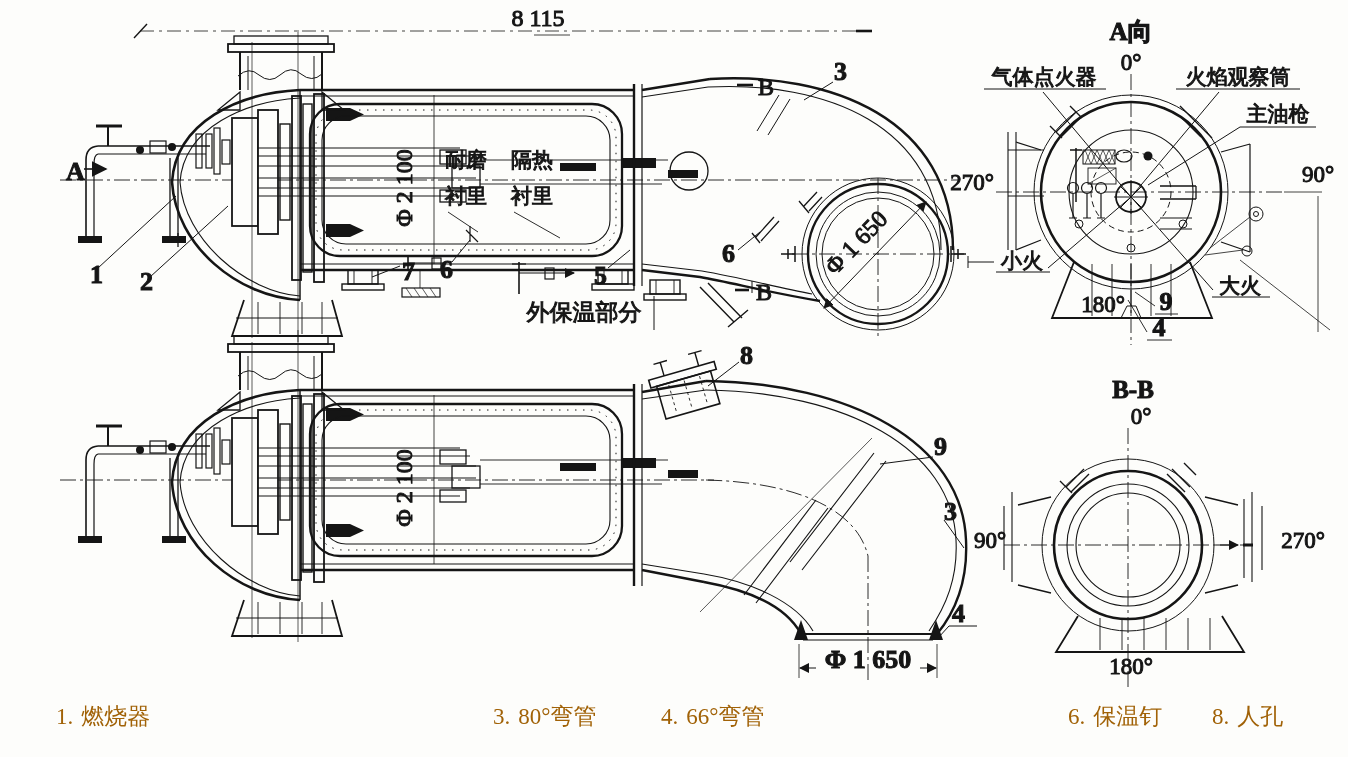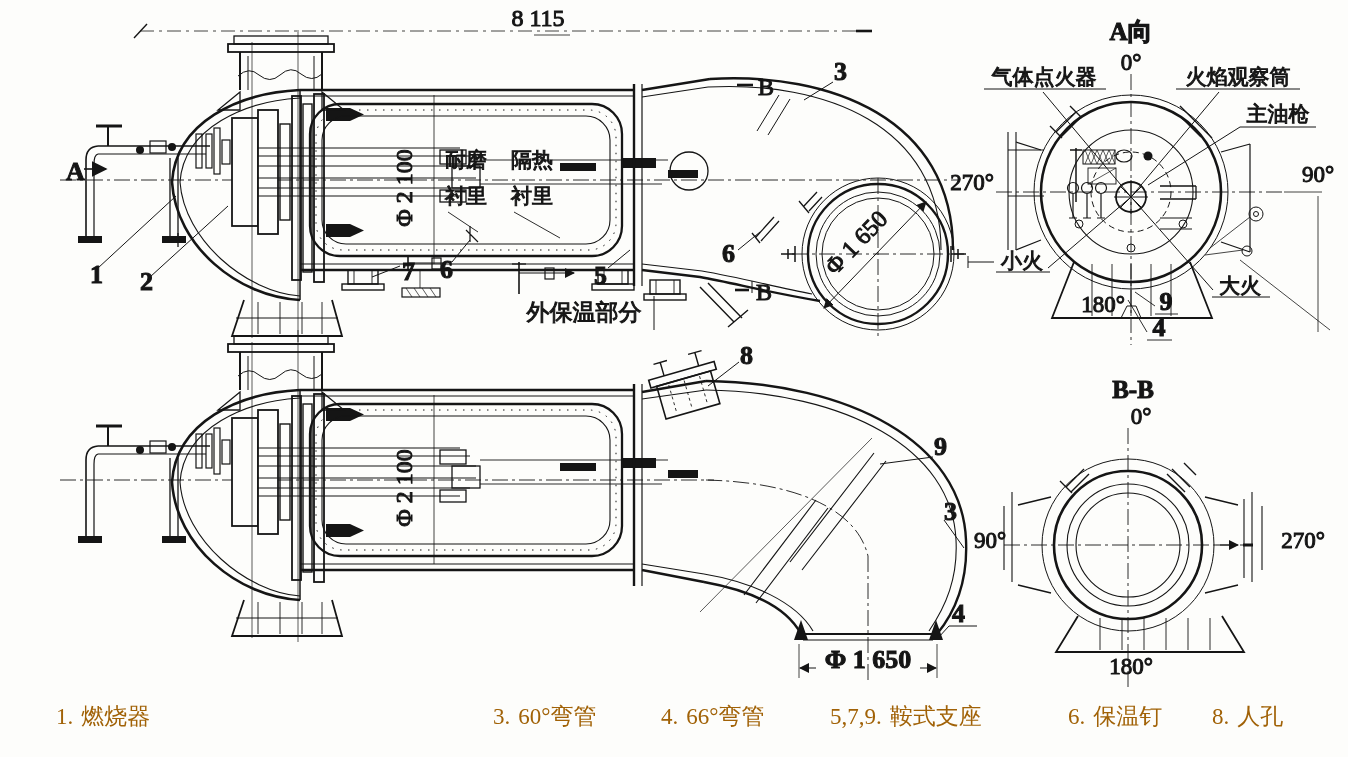--- a/index.html
+++ b/index.html
@@ -340,20 +340,19 @@
     <text class="ttl" x="1133" y="398" text-anchor="middle">B-B</text>
     <text class="t23" x="1141" y="424" text-anchor="middle">0°</text>
     <text class="t23" x="990" y="548" text-anchor="middle">90°</text>
     <text class="t23" x="1303" y="548" text-anchor="middle">270°</text>
     <text class="t23" x="1131" y="674" text-anchor="middle">180°</text>
   </g>
 </svg>
 
 <div class="legend">
   <span class="leg-item" style="left:40px"><span class="num">1.</span><span>燃烧器</span></span>
-  <span class="leg-item" style="left:477px"><span class="num">3.</span><span>60°弯管</span></span>
+  <span class="leg-item" style="left:477px"><span class="num">3.</span><span>80°弯管</span></span>
   <span class="leg-item" style="left:645px"><span class="num">4.</span><span>66°弯管</span></span>
-  <span class="leg-item" style="left:814px"><span class="num">5,7,9.</span><span>鞍式支座</span></span>
   <span class="leg-item" style="left:1052px"><span class="num">6.</span><span>保温钉</span></span>
   <span class="leg-item" style="left:1196px"><span class="num">8.</span><span>人孔</span></span>
 </div>
 
 </div>
 
 </body></html>

